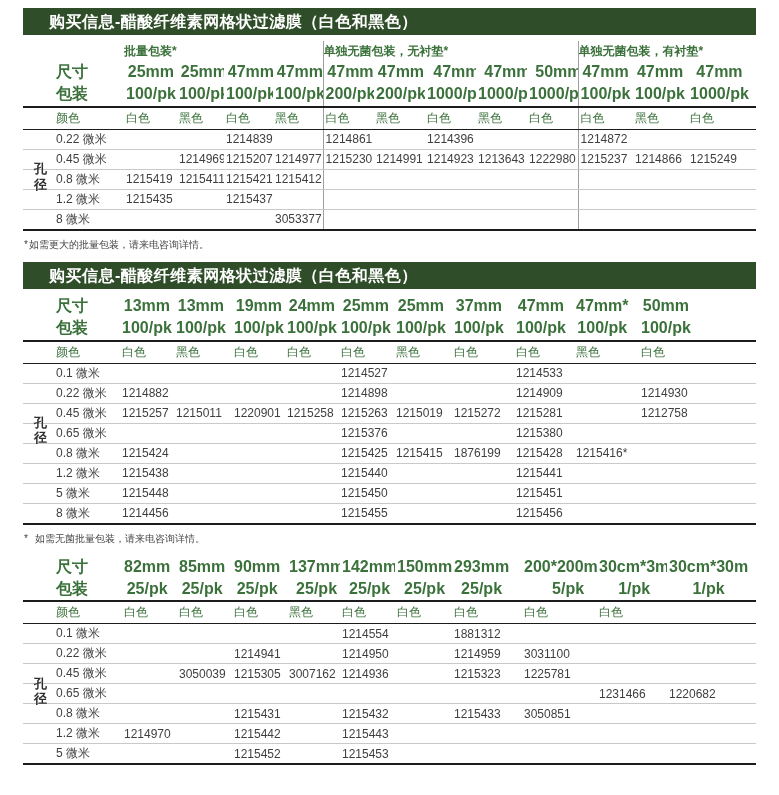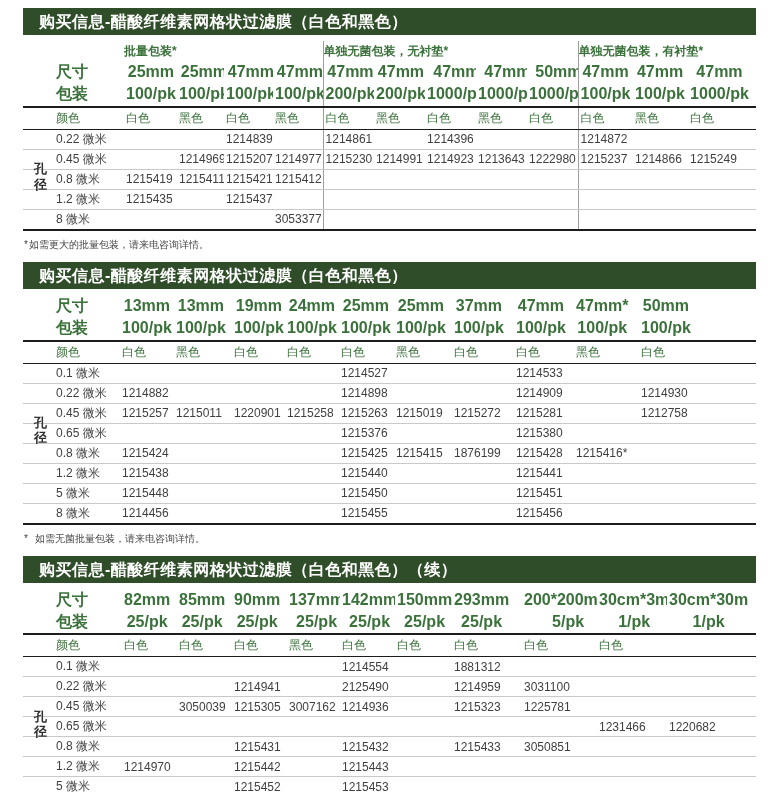--- a/index.html
+++ b/index.html
@@ -8,21 +8,21 @@
     font-family:"Liberation Sans","DejaVu Sans",sans-serif;
     -webkit-font-smoothing:antialiased;
   }
   .sheet{padding:8px 23px 0 23px;width:733px;}
 
   .title-bar{
     background:var(--title-bg,#2e4d28);
     color:#ffffff;
     font-size:16px;font-weight:bold;
     height:27px;line-height:27px;
-    padding:0 16px;box-sizing:border-box;
+    padding:0 26px;box-sizing:border-box;
     letter-spacing:0.5px;
     white-space:nowrap;overflow:hidden;
   }
   .table-wrap{position:relative;margin-top:6px;}
   .pore-axis{
     position:absolute;left:11px;top:120px;
     font-weight:bold;font-size:13px;color:#2f2f2f;
     line-height:1.2;display:flex;flex-direction:column;
   }
   table{border-collapse:collapse;table-layout:fixed;width:733px;}
@@ -369,21 +369,20 @@
               <td class=""></td>
               <td class=""></td>
             </tr>
           </tbody>
         </table>
     </div>
     <div class="footnote">* 如需无菌批量包装，请来电咨询详情。</div>
   </section>
 
   <section class="sec">
-    <div class="title-bar">购买信息-醋酸纤维素网格状过滤膜（白色和黑色）（续）</div>
     <div class="table-wrap">
       <div class="pore-axis">
           <span>孔</span>
           <span>径</span>
         </div>
       <table>
           <colgroup>
             <col style="width: 99px;">
             <col style="width: 55px;">
             <col style="width: 55px;">
@@ -437,21 +436,21 @@
               <td class=""></td>
               <td class=""></td>
               <td class=""></td>
             </tr>
             <tr>
               <td class="row-label">0.22 微米</td>
               <td class=""></td>
               <td class=""></td>
               <td class="">1214941</td>
               <td class=""></td>
-              <td class="">2125490</td>
+              <td class="">1214950</td>
               <td class=""></td>
               <td class="">1214959</td>
               <td class="">3031100</td>
               <td class=""></td>
               <td class=""></td>
             </tr>
             <tr>
               <td class="row-label">0.45 微米</td>
               <td class=""></td>
               <td class="">3050039</td>

